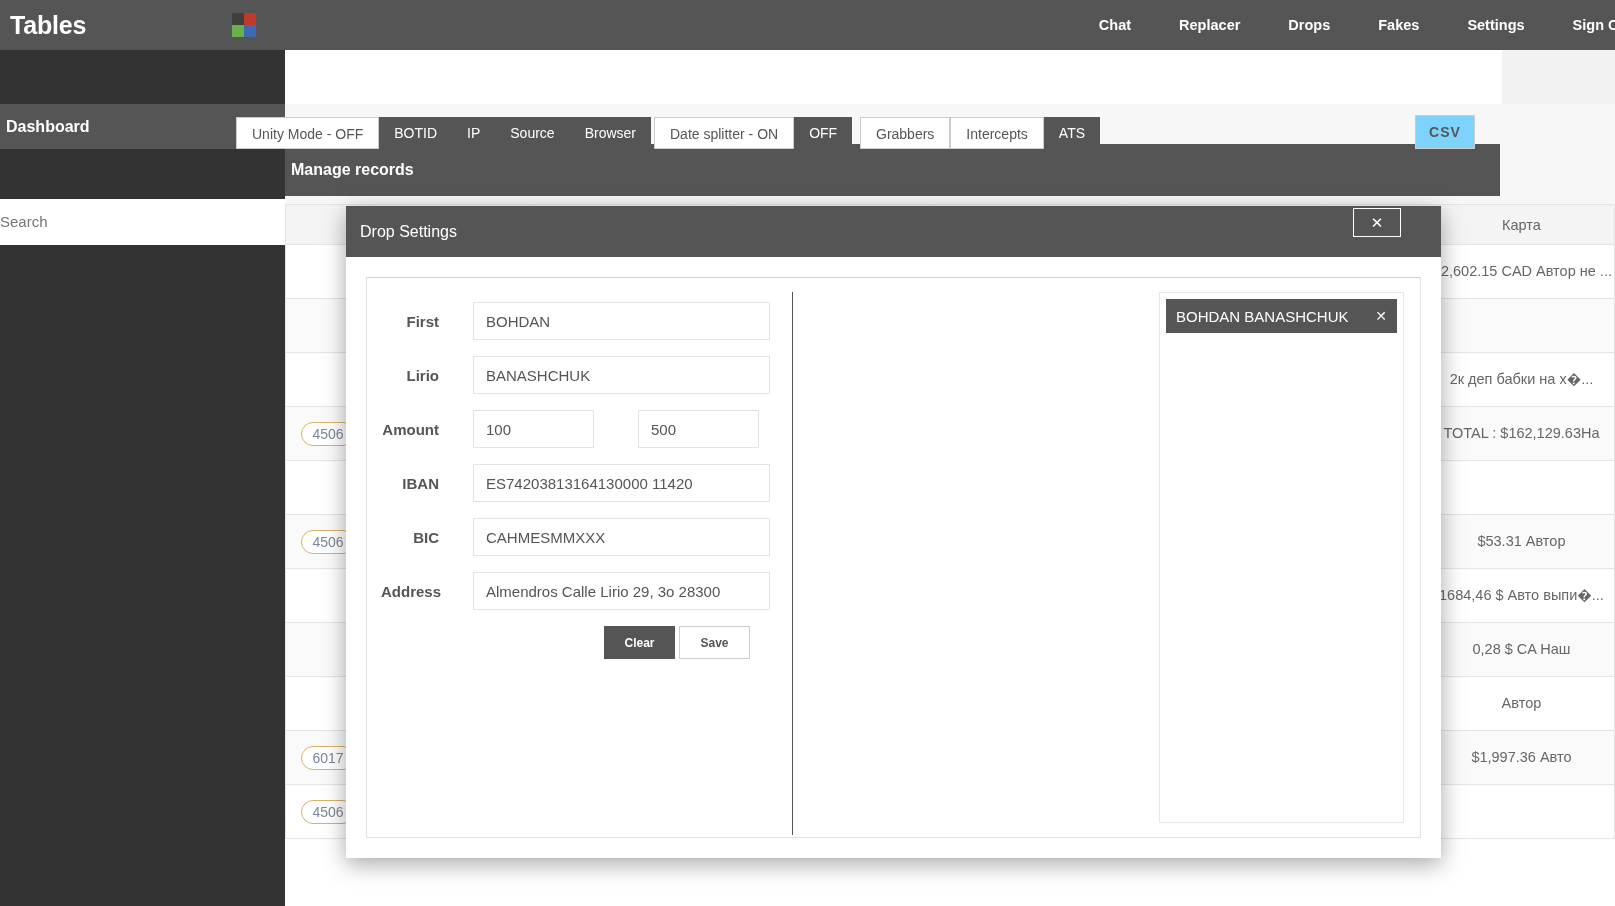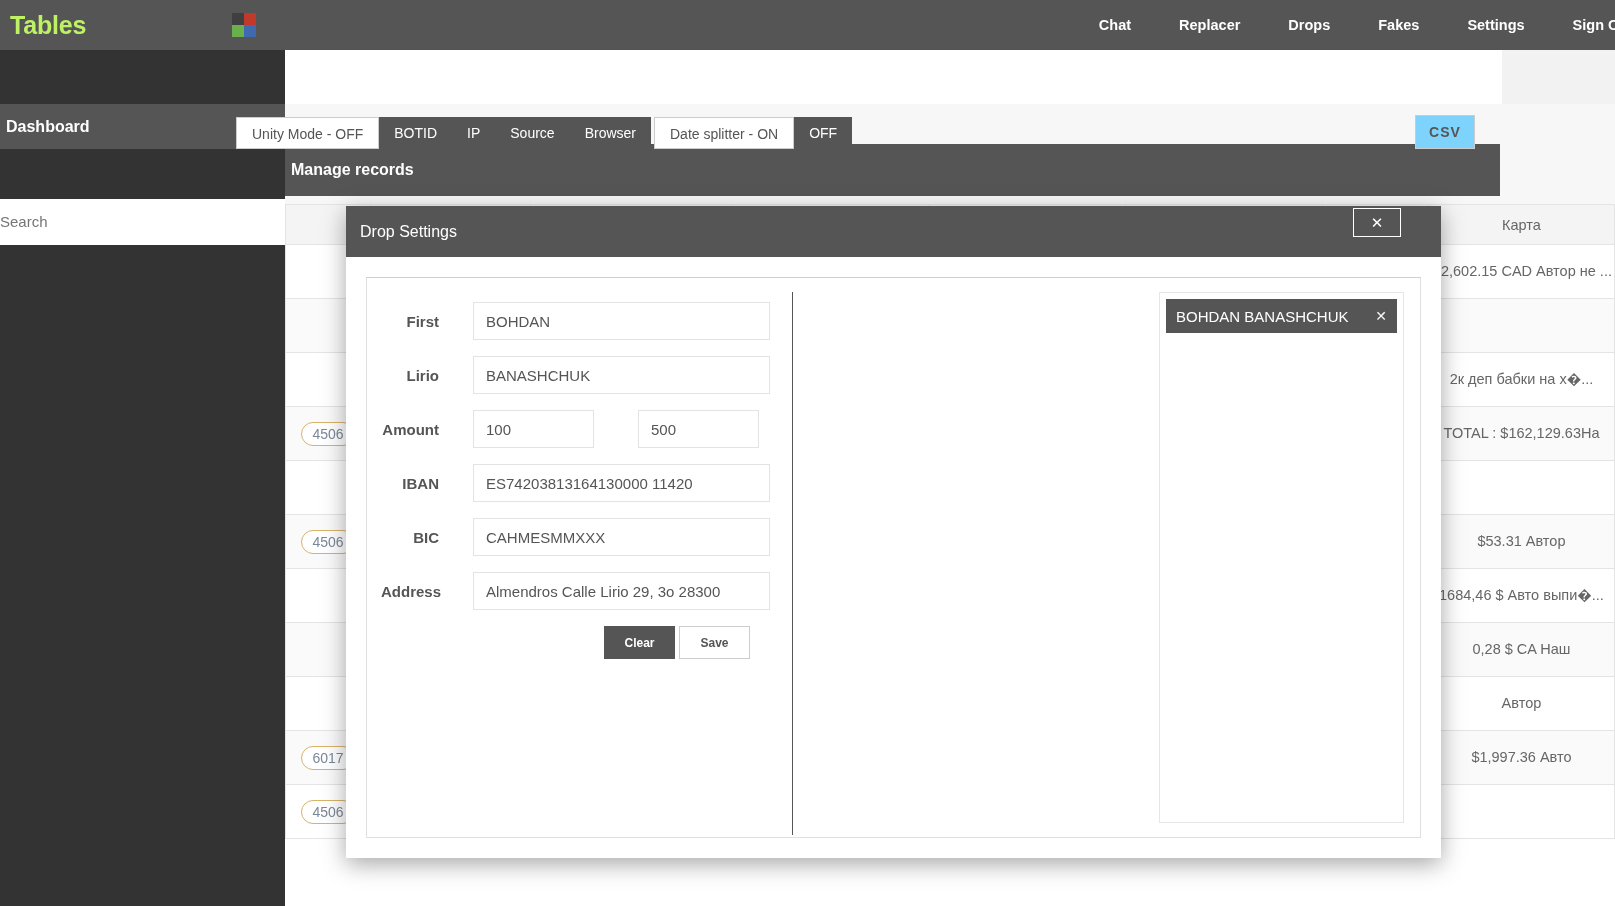--- a/index.html
+++ b/index.html
@@ -13,21 +13,21 @@
 
   
   .navbar {
     position: absolute; top: 0; left: 0;
     width: 1615px; height: 50px;
     background: #555555;
     display: flex; align-items: center;
     z-index: 40;
   }
   .brand {
-    color: #bef264;
+    color: #ffffff;
     font-size: 25px;
     font-weight: bold;
     margin-left: 10px;
     letter-spacing: -0.2px;
   }
   .brand-logo {
     width: 24px; height: 24px;
     margin-left: 146px;
     display: grid;
     grid-template-columns: 12px 12px;
@@ -472,20 +472,25 @@
     <button class="tbtn">IP</button>
     <button class="tbtn">Source</button>
     <button class="tbtn">Browser</button>
   </div>
 
   <div class="btn-group grp2">
     <button class="tbtn active">Date splitter - ON</button>
     <button class="tbtn">OFF</button>
   </div>
 
+  <div class="btn-group grp3">
+    <button class="tbtn active">Grabbers</button>
+    <button class="tbtn active">Intercepts</button>
+    <button class="tbtn">ATS</button>
+  </div>
 
   <button class="csv-btn">CSV</button>
 </div>
 
 <div class="navbar">
   <div class="brand">Tables</div>
   <div class="brand-logo">
     <i style="background:#3f3f3f"></i>
     <i style="background:#c0392b"></i>
     <i style="background:#6ab04c"></i>

